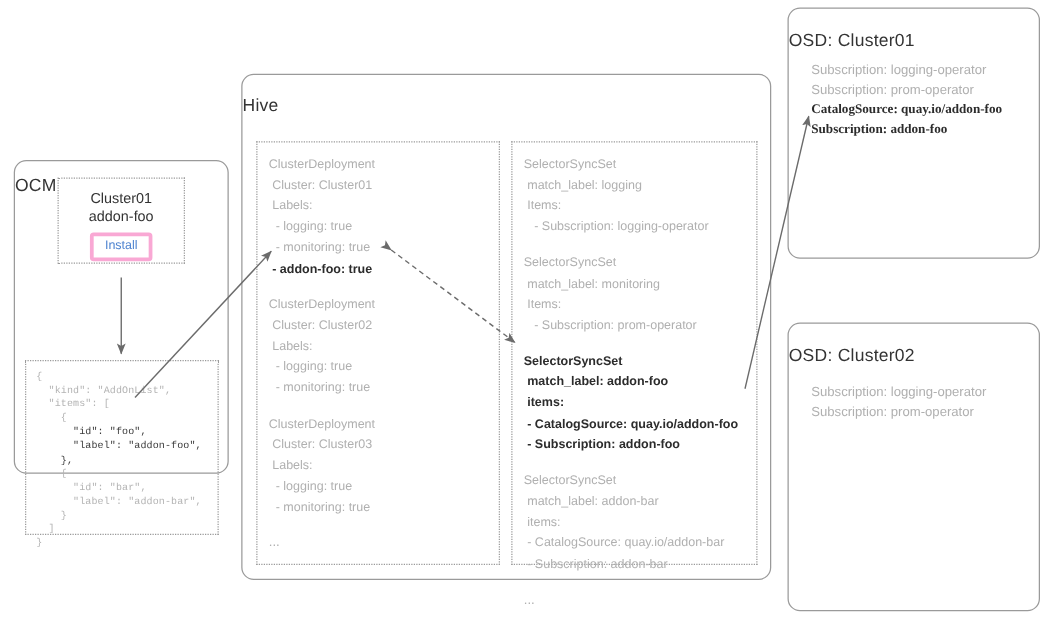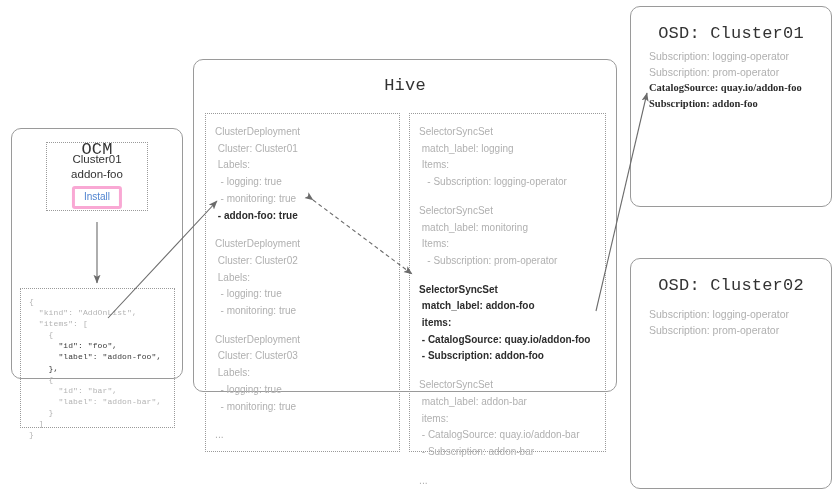--- a/index.html
+++ b/index.html
@@ -17,25 +17,23 @@
   }
 
   .panel {
     position: absolute;
     box-sizing: border-box;
     border: 1px solid #9a9a9a;
     border-radius: 10px;
     background: #ffffff;
   }
   .panel-title {
-    text-align: center;
-    font-size: 17px;
+    font-size: 14px;
     color: #333333;
     letter-spacing: .2px;
-    font-family: Liberation Mono, monospace;
   }
 
   .dotted-box {
     position: absolute;
     box-sizing: border-box;
     border: 1px dotted #9a9a9a;
     background: transparent;
   }
 
   
@@ -74,21 +72,21 @@
     font-family: "Liberation Mono", monospace;
     font-size: 8px;
     line-height: 11.1px;
     white-space: pre;
     color: #b4b4b4;
     letter-spacing: .1px;
   }
   #json-text .hl { color: #3a3a3a; }
 
   
-  #hive-panel { left: 193px; top: 59px; width: 424px; height: 333px; }
+  #hive-panel { left: 193px; top: 59px; width: 424px; height: 405px; }
   #hive-title { position: absolute; left: 0; top: 16px; width: 100%; }
 
   #cd-col { left: 205px; top: 113px; width: 195px; height: 339px; }
   #sss-col { left: 409px; top: 113px; width: 197px; height: 339px; }
 
   .block-list {
     position: absolute;
     left: 9px;
     top: 10px;
     right: 6px;

